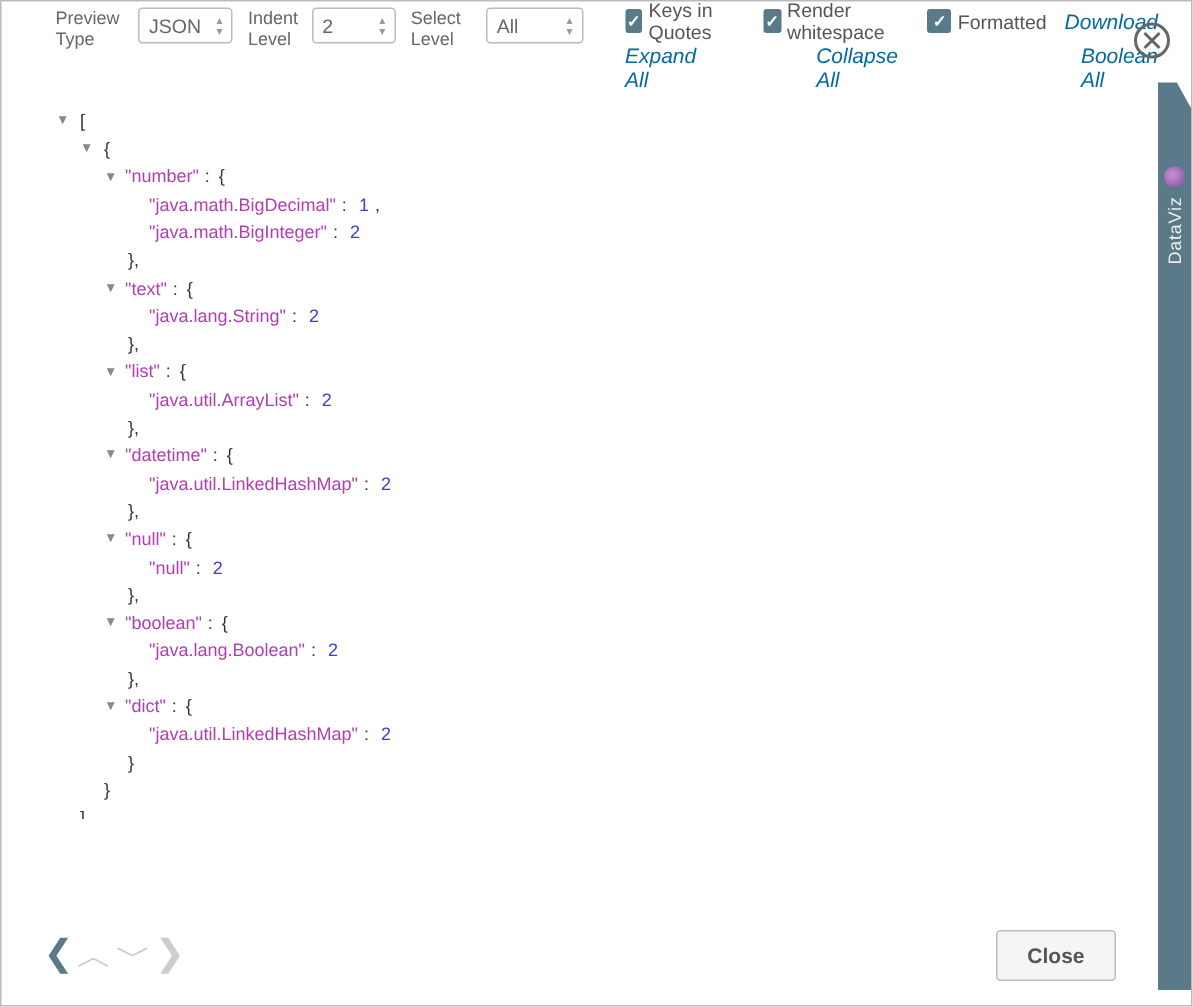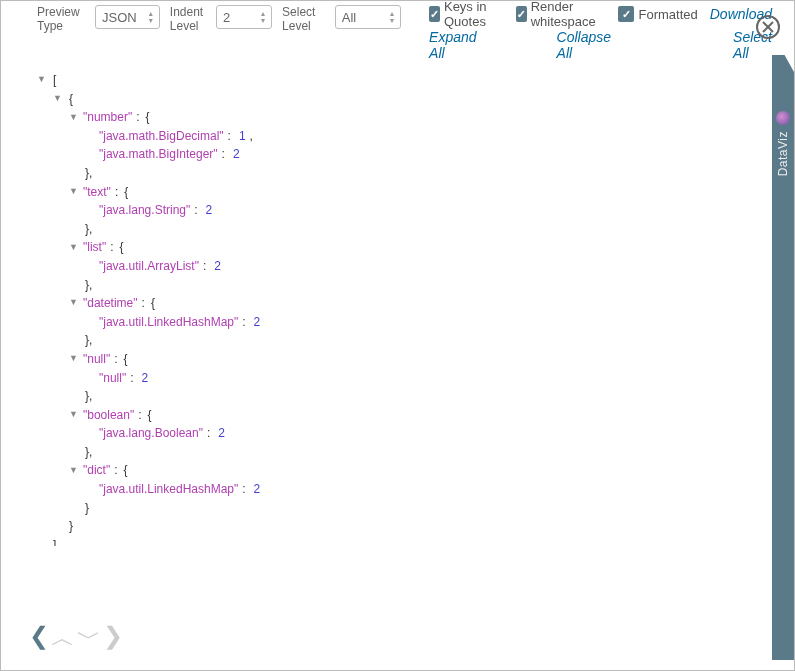--- a/index.html
+++ b/index.html
@@ -94,21 +94,21 @@
         </div>
         <div class="chk-row">
           <div class="chk">✓</div>
           <span>Formatted</span>
         </div>
         <span class="link">Download</span>
       </div>
       <div class="right-row2">
         <span class="link">Expand All</span>
         <span class="link">Collapse All</span>
-        <span class="link" style="margin-left:42px;">Select All</span>
+        <span class="link" style="margin-left:42px;">Boolean All</span>
       </div>
     </div>
   </div>
 
   <div class="json-area" id="json-area">
       <div class="line" style="padding-left:0px;">
         <span class="toggle">▼</span>
         <span class="brace">[</span>
       </div>
       <div class="line" style="padding-left:16px;">
@@ -244,20 +244,21 @@
       </div>
     </div>
 
   <div class="footer">
     <div class="nav-arrows">
       <span class="active">❮</span>
       <span>︿</span>
       <span>﹀</span>
       <span>❯</span>
     </div>
+    <button class="close-btn">Close</button>
   </div>
 
   <div class="side-tab">
     <div class="tri"></div>
     <div class="ball"></div>
     <div class="txt">DataViz</div>
   </div>
 </div>
 
 </body></html>

